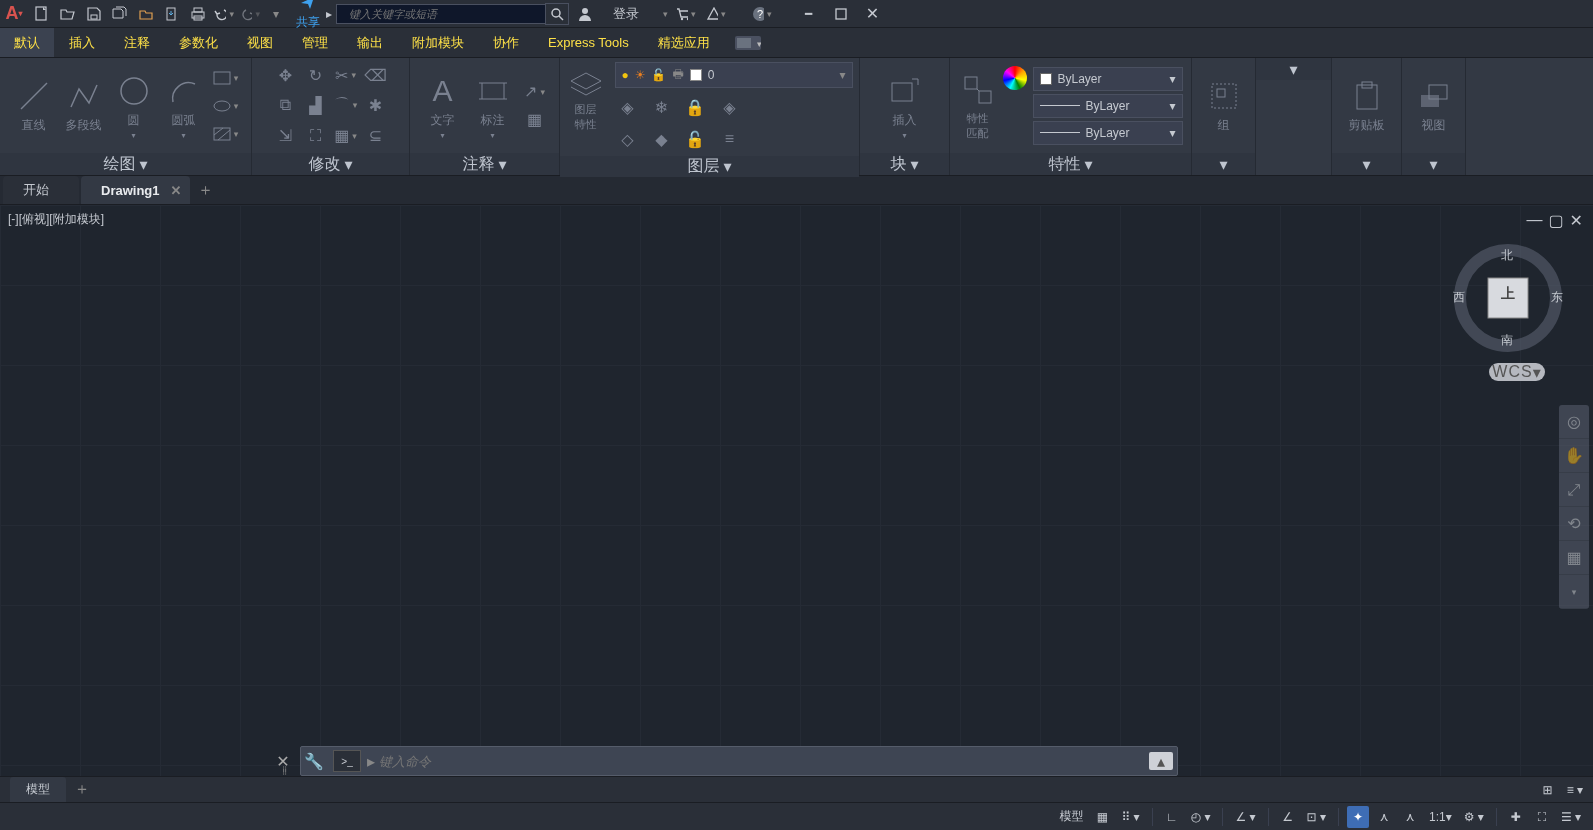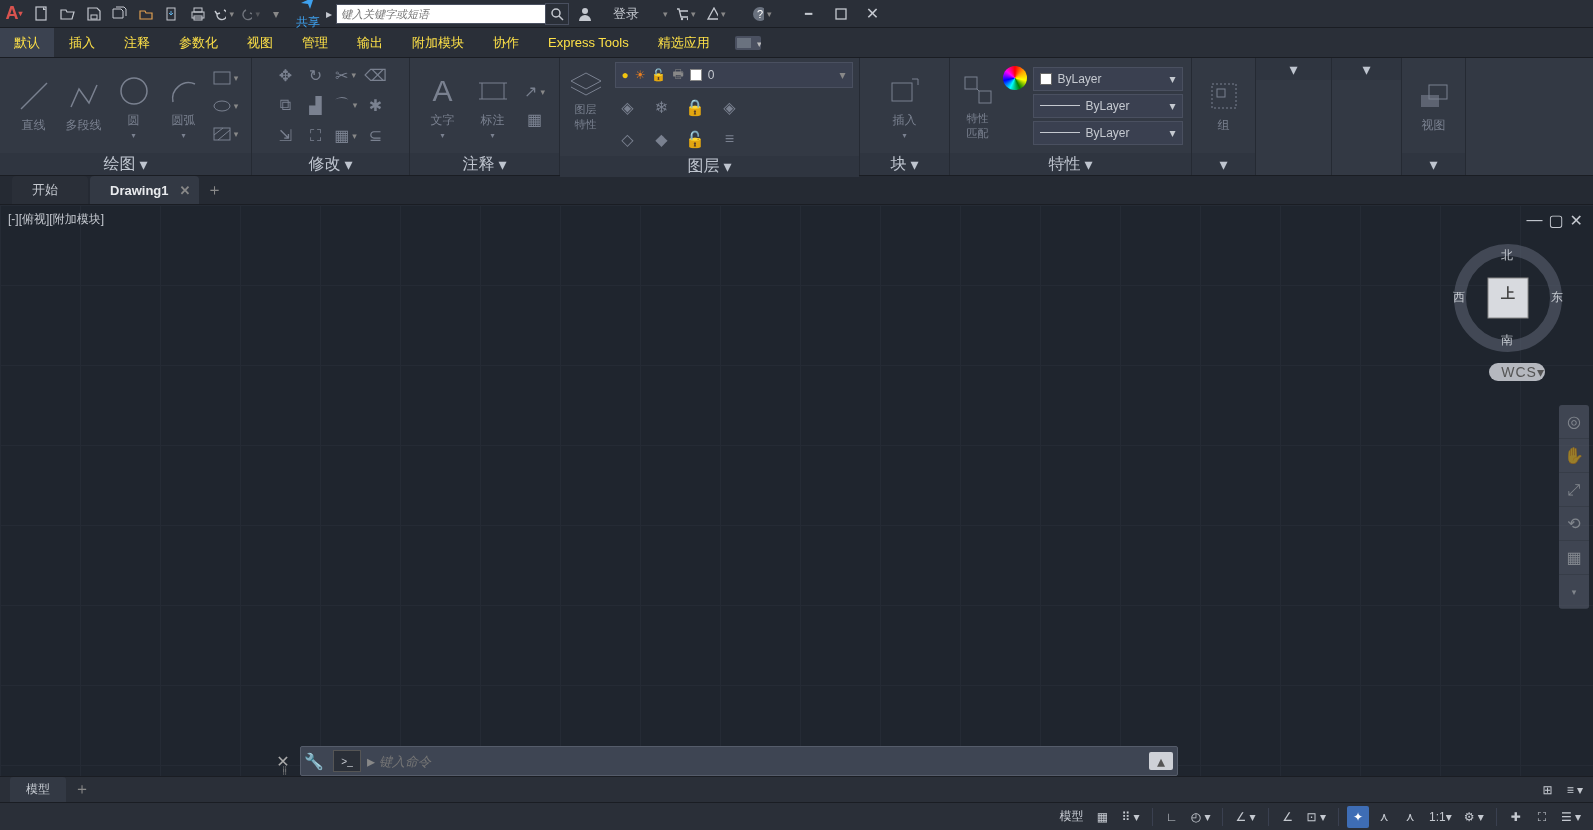--- a/index.html
+++ b/index.html
@@ -6,21 +6,21 @@
 body { background: #2a2f38; color: #c5c9d0; width: 1593px; height: 830px; overflow: hidden; position: relative; }
 
 
 .titlebar { height: 28px; background: #2a2f38; display: flex; align-items: center; font-size: 12px; border-bottom: 1px solid #1a1d23; }
 .app-logo { width: 28px; display: flex; align-items: center; justify-content: center; color: #d9534f; font-weight: bold; font-size: 18px; }
 .qat { display: flex; align-items: center; gap: 6px; padding: 0 4px; }
 .qat-icon { width: 20px; height: 20px; display: flex; align-items: center; justify-content: center; cursor: pointer; color: #8a919e; }
 .qat-sep { width: 6px; }
 .share-btn { color: #3ea1ee; display: flex; align-items: center; gap: 4px; cursor: pointer; padding: 0 6px; font-size: 12px; flex-direction: column; }
 .title-center { flex: 1; display: flex; justify-content: center; align-items: center; gap: 12px; color: #9097a3; }
-.search-box { width: 210px; height: 20px; background: #ffffff; border: 1px solid #4a5060; display: flex; align-items: center; padding: 0 4px; }
+.search-box { width: 210px; height: 20px; background: #0f172a; border: 1px solid #4a5060; display: flex; align-items: center; padding: 0 12px; }
 .search-box input { background: transparent; border: none; outline: none; color: #888; font-size: 11px; font-style: italic; width: 100%; }
 .search-icon-box { width: 24px; height: 22px; border:1px solid #4a5060; display:flex; align-items:center; justify-content:center; color:#c5c9d0; margin-left:-1px;}
 .login-btn { display: flex; align-items: center; gap: 20px; padding: 0 8px; cursor: pointer; color:#c5c9d0; font-size:13px;}
 .title-right { display: flex; align-items: center; gap: 10px; padding-right: 8px; }
 .win-btn { width: 22px; height: 20px; display: flex; align-items: center; justify-content: center; cursor: pointer; color: #c5c9d0; }
 
 
 .menubar { height: 30px; background: #2a2f38; display: flex; align-items: stretch; border-bottom: 1px solid #1a1d23; }
 .menu-item { padding: 0 14px; display: flex; align-items: center; font-size: 13px; cursor: pointer; color: #fde047; border-right: 1px solid #2a2f38; }
 .menu-item.active { background: #3b4250; }
@@ -32,34 +32,34 @@
 .panel-body { flex: 1; display: flex; align-items: center; justify-content: center; gap: 8px; padding: 4px 8px; }
 .panel-title { height: 22px; display: flex; align-items: center; justify-content: center; font-size: 16px; color: #bfc5cf; background: #2f3540; cursor: pointer; gap:4px;}
 .tool-big { display: flex; flex-direction: column; align-items: center; gap: 2px; cursor: pointer; color: #7a8190; font-size: 12px; width: 42px;}
 .tool-big .icon-box { width: 38px; height: 38px; display: flex; align-items: center; justify-content: center; }
 .tool-small { width: 26px; height: 26px; display: flex; align-items: center; justify-content: center; cursor: pointer; color: #7a8190; }
 .tool-col { display: flex; flex-direction: column; gap: 2px; }
 .layer-combo { width: 238px; height: 26px; background: #3a4050; border: 1px solid #4a5060; display: flex; align-items: center; padding: 0 6px; gap: 6px; color: #c5c9d0; font-size: 12px;}
 .prop-combo { width: 150px; height: 24px; background: #3a4050; border: 1px solid #4a5060; display: flex; align-items: center; padding: 0 6px; color: #c5c9d0; font-size: 12px; justify-content: space-between;}
 
 
-.filetabs { height: 29px; background: #252a33; display: flex; align-items: stretch; padding-left: 12px; border-bottom: 1px solid #1a1d23;}
+.filetabs { height: 29px; background: #252a33; display: flex; align-items: stretch; padding-left: 3px; border-bottom: 1px solid #1a1d23;}
 .filetab { padding: 0 30px 0 20px; display: flex; align-items: center; font-size: 13px; background: #2a2f38; margin-right: 2px; border-top-left-radius: 4px; border-top-right-radius: 4px; cursor: pointer; position: relative; color:#c5c9d0;}
 .filetab.active { background: #333944; font-weight: bold; color:#e8eaed;}
 .filetab .close-x { position: absolute; right: 8px; color: #888; cursor: pointer; }
 .newtab { width: 28px; display: flex; align-items: center; justify-content: center; cursor: pointer; color: #888; }
 
 
 .canvas-area { position: absolute; top: 205px; left: 0; right: 0; bottom: 54px; background: #1f252e;
   background-image: linear-gradient(#252b35 1px, transparent 1px), linear-gradient(90deg, #252b35 1px, transparent 1px);
   background-size: 80px 80px; }
 .viewport-label { position: absolute; top: 6px; left: 8px; font-size: 12px; color: #c5c9d0; }
 .vp-ctrl-tr { position: absolute; top: 6px; right: 10px; display: flex; gap: 6px; color: #c5c9d0; }
 .view-cube { position: absolute; top: 38px; right: 30px; width: 110px; height: 110px; }
-.wcs-badge { position:absolute; top:158px; right:48px; width:56px; height:18px; background:#b5b8bf; color:#555; font-size:14px; border-radius:9px; display:flex; align-items:center; justify-content:flex-end; letter-spacing:1px;}
+.wcs-badge { position:absolute; top:158px; right:48px; width:56px; height:18px; background:#b5b8bf; color:#555; font-size:16px; border-radius:9px; display:flex; align-items:center; justify-content:center; letter-spacing:1px;}
 .navbar-side { position: absolute; right: 4px; top: 200px; width: 30px; background: #5a6070; border-radius: 3px; display: flex; flex-direction: column; opacity:0.55;}
 .navbar-side div { height: 34px; display: flex; align-items: center; justify-content: center; color: #d0d4da; cursor: pointer; border-bottom:1px solid rgba(0,0,0,0.15);}
 
 
 .cmd-wrap { position: absolute; bottom: 54px; left: 300px; width: 878px; height: 30px; display: flex; align-items: center; background: #3e4553; border:1px solid #555c6a; border-radius:2px;}
 .cmd-handle { position:absolute; bottom:56px; left:282px; width:18px; color:#888; font-size:7px; line-height:3px; letter-spacing:1px;}
 .cmd-wrap .cmd-close { width: 20px; text-align: center; color: #aaa; cursor: pointer; position:absolute; left:-28px;}
 .cmd-wrap .cmd-wrench { width: 26px; text-align: center; color: #aaa; cursor: pointer; }
 .cmd-wrap .cmd-prompt { width: 28px; height: 22px; background: #2a2f38; margin: 0 6px; display: flex; align-items: center; justify-content: center; font-size: 10px; border:1px solid #555;}
 .cmd-wrap input { flex: 1; background: transparent; border: none; outline: none; color: #9aa2af; font-size: 13px; font-style: italic; }
@@ -424,20 +424,31 @@
           </div>
           <span>组</span>
         </div>
       </div>
     <div class="panel-title">▾</div>
   </div>
   <div class="panel" style="width:76px">
     <div class="panel-title">▾</div>
   </div>
   <div class="panel" style="width:70px">
+    <div class="panel-body">
+        <div class="tool-big" style="width:54px">
+          <div class="icon-box">
+            <svg width="26" height="30">
+              <rect x="3" y="4" width="20" height="24" fill="none" stroke="#7a8190"></rect>
+              <rect x="8" y="1" width="10" height="6" fill="none" stroke="#7a8190"></rect>
+            </svg>
+          </div>
+          <span>剪贴板</span>
+        </div>
+      </div>
     <div class="panel-title">▾</div>
   </div>
   <div class="panel" style="width:64px">
     <div class="panel-body">
         <div class="tool-big">
           <div class="icon-box">
             <svg width="30" height="26">
               <rect x="2" y="12" width="18" height="12" fill="#7a8190" opacity="0.6"></rect>
               <rect x="10" y="2" width="18" height="14" fill="none" stroke="#7a8190"></rect>
             </svg>

